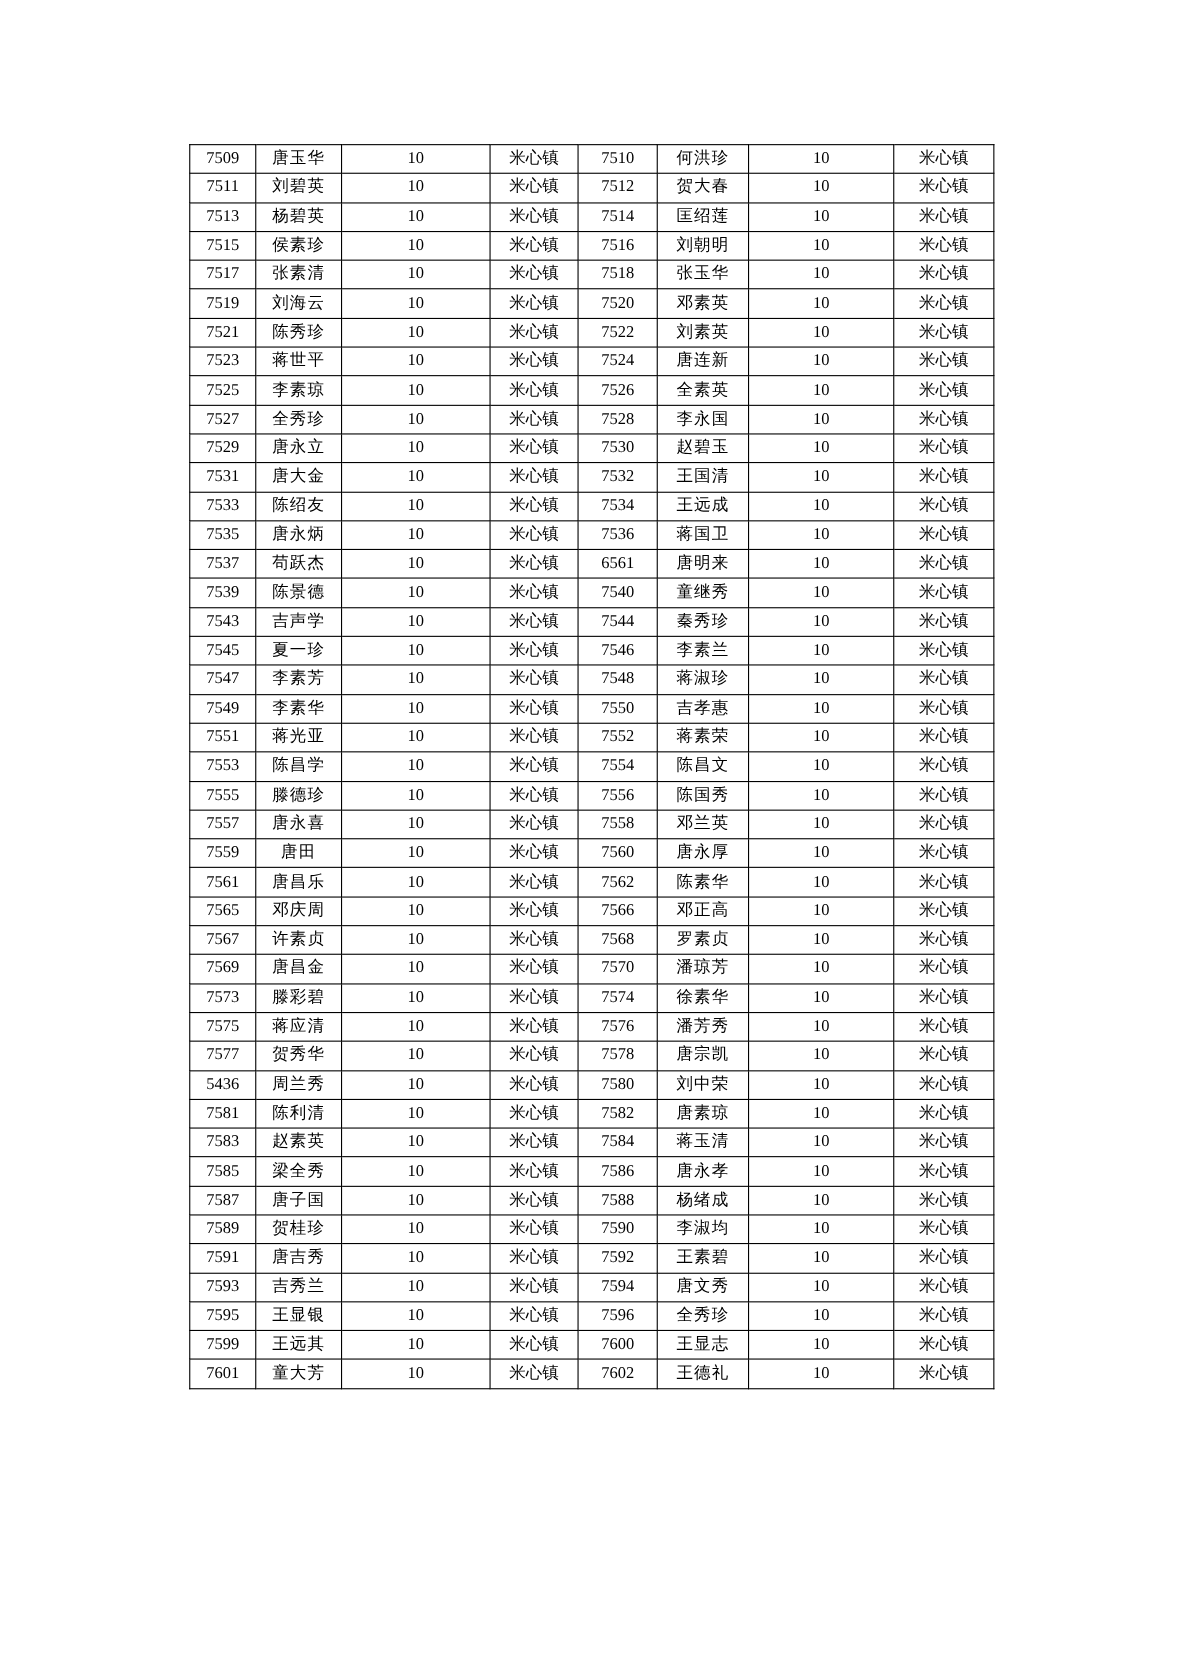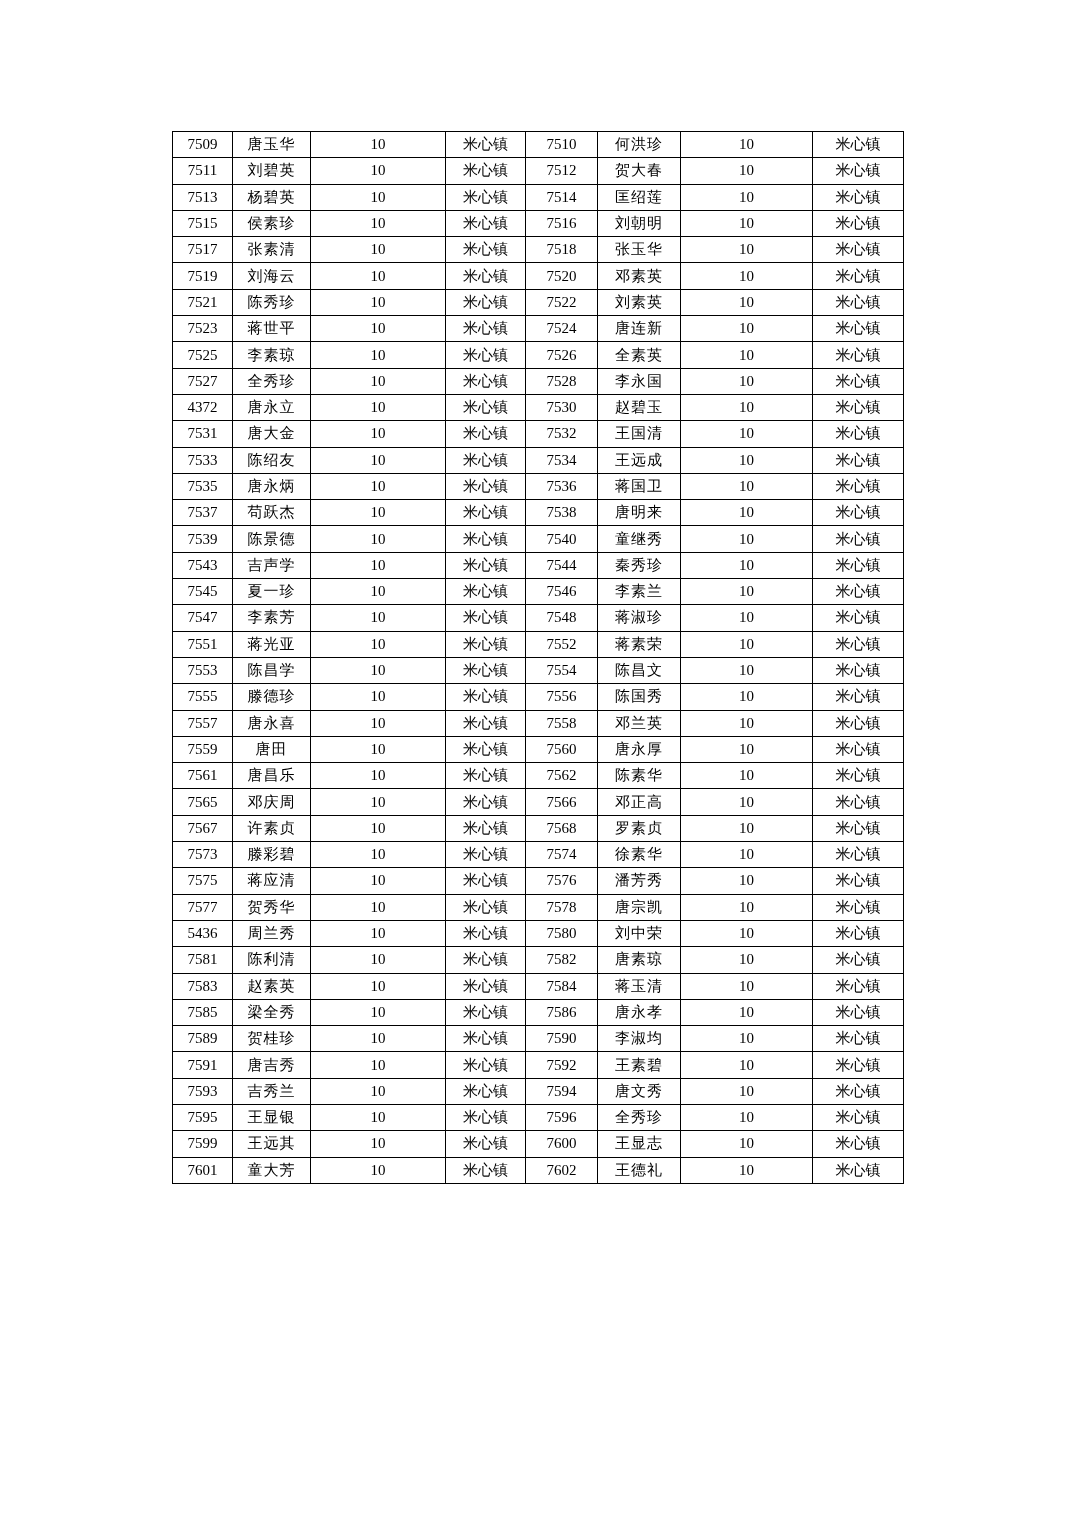--- a/index.html
+++ b/index.html
@@ -153,21 +153,21 @@
           <td class="id">7527</td>
           <td class="name">全秀珍</td>
           <td class="amount">10</td>
           <td class="town">米心镇</td>
           <td class="id">7528</td>
           <td class="name">李永国</td>
           <td class="amount">10</td>
           <td class="town">米心镇</td>
         </tr>
         <tr>
-          <td class="id">4372</td>
+          <td class="id">7529</td>
           <td class="name">唐永立</td>
           <td class="amount">10</td>
           <td class="town">米心镇</td>
           <td class="id">7530</td>
           <td class="name">赵碧玉</td>
           <td class="amount">10</td>
           <td class="town">米心镇</td>
         </tr>
         <tr>
           <td class="id">7531</td>
@@ -197,21 +197,21 @@
           <td class="id">7536</td>
           <td class="name">蒋国卫</td>
           <td class="amount">10</td>
           <td class="town">米心镇</td>
         </tr>
         <tr>
           <td class="id">7537</td>
           <td class="name">苟跃杰</td>
           <td class="amount">10</td>
           <td class="town">米心镇</td>
-          <td class="id">7538</td>
+          <td class="id">6561</td>
           <td class="name">唐明来</td>
           <td class="amount">10</td>
           <td class="town">米心镇</td>
         </tr>
         <tr>
           <td class="id">7539</td>
           <td class="name">陈景德</td>
           <td class="amount">10</td>
           <td class="town">米心镇</td>
           <td class="id">7540</td>
@@ -243,20 +243,30 @@
           <td class="id">7547</td>
           <td class="name">李素芳</td>
           <td class="amount">10</td>
           <td class="town">米心镇</td>
           <td class="id">7548</td>
           <td class="name">蒋淑珍</td>
           <td class="amount">10</td>
           <td class="town">米心镇</td>
         </tr>
         <tr>
+          <td class="id">7549</td>
+          <td class="name">李素华</td>
+          <td class="amount">10</td>
+          <td class="town">米心镇</td>
+          <td class="id">7550</td>
+          <td class="name">吉孝惠</td>
+          <td class="amount">10</td>
+          <td class="town">米心镇</td>
+        </tr>
+        <tr>
           <td class="id">7551</td>
           <td class="name">蒋光亚</td>
           <td class="amount">10</td>
           <td class="town">米心镇</td>
           <td class="id">7552</td>
           <td class="name">蒋素荣</td>
           <td class="amount">10</td>
           <td class="town">米心镇</td>
         </tr>
         <tr>
@@ -323,20 +333,30 @@
           <td class="id">7567</td>
           <td class="name">许素贞</td>
           <td class="amount">10</td>
           <td class="town">米心镇</td>
           <td class="id">7568</td>
           <td class="name">罗素贞</td>
           <td class="amount">10</td>
           <td class="town">米心镇</td>
         </tr>
         <tr>
+          <td class="id">7569</td>
+          <td class="name">唐昌金</td>
+          <td class="amount">10</td>
+          <td class="town">米心镇</td>
+          <td class="id">7570</td>
+          <td class="name">潘琼芳</td>
+          <td class="amount">10</td>
+          <td class="town">米心镇</td>
+        </tr>
+        <tr>
           <td class="id">7573</td>
           <td class="name">滕彩碧</td>
           <td class="amount">10</td>
           <td class="town">米心镇</td>
           <td class="id">7574</td>
           <td class="name">徐素华</td>
           <td class="amount">10</td>
           <td class="town">米心镇</td>
         </tr>
         <tr>
@@ -389,20 +409,30 @@
           <td class="amount">10</td>
           <td class="town">米心镇</td>
         </tr>
         <tr>
           <td class="id">7585</td>
           <td class="name">梁全秀</td>
           <td class="amount">10</td>
           <td class="town">米心镇</td>
           <td class="id">7586</td>
           <td class="name">唐永孝</td>
+          <td class="amount">10</td>
+          <td class="town">米心镇</td>
+        </tr>
+        <tr>
+          <td class="id">7587</td>
+          <td class="name">唐子国</td>
+          <td class="amount">10</td>
+          <td class="town">米心镇</td>
+          <td class="id">7588</td>
+          <td class="name">杨绪成</td>
           <td class="amount">10</td>
           <td class="town">米心镇</td>
         </tr>
         <tr>
           <td class="id">7589</td>
           <td class="name">贺桂珍</td>
           <td class="amount">10</td>
           <td class="town">米心镇</td>
           <td class="id">7590</td>
           <td class="name">李淑均</td>

